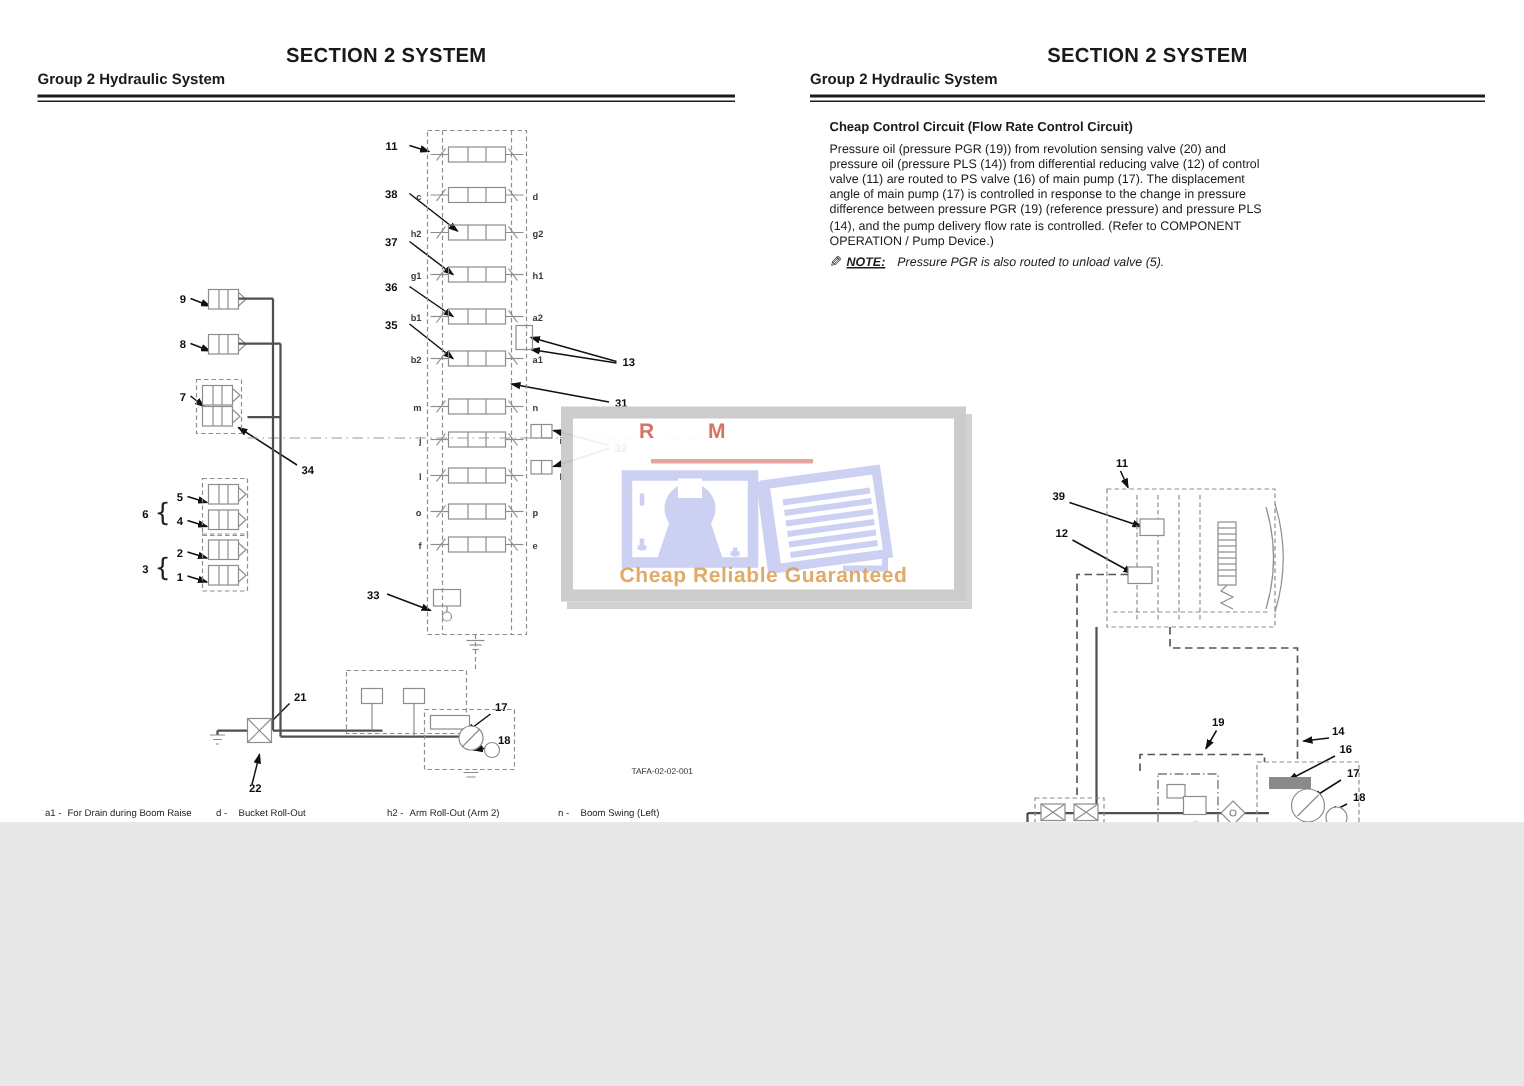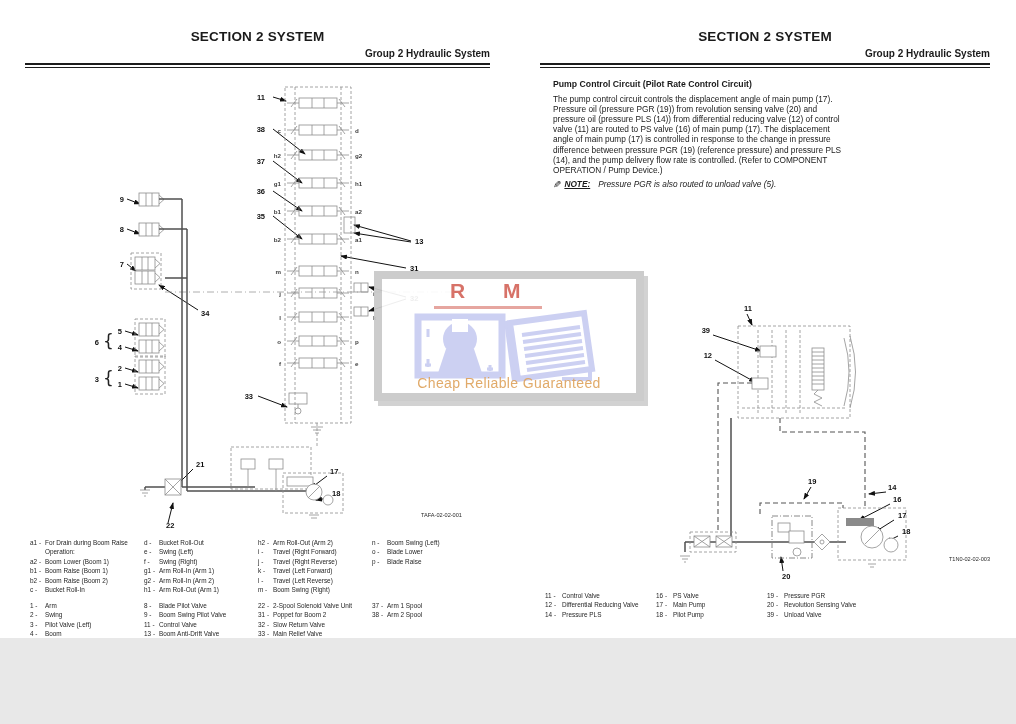--- a/index.html
+++ b/index.html
@@ -1,19 +1,19 @@
 <!DOCTYPE html>
 <html><head>
 <meta charset="utf-8">
 <style>
   html,body{margin:0;padding:0;background:#e8e8e8;}
-  #page{position:relative;width:1016px;height:638px;background:#ffffff;overflow:hidden;
+  #page{position:relative;width:1016px;height:548px;background:#ffffff;overflow:hidden;
         font-family:"Liberation Sans",sans-serif;color:#1a1a1a;}
   .page-title{position:absolute;text-align:center;font-weight:bold;font-size:13.5px;letter-spacing:.2px;}
-  .page-sub{position:absolute;text-align:right;font-weight:bold;font-size:10px;}
+  .page-sub{position:absolute;text-align:left;font-weight:bold;font-size:10px;}
   .rule{position:absolute;height:2px;border-top:2.5px solid #1c1c1c;border-bottom:1px solid #1c1c1c;}
   .textcol{position:absolute;left:553px;top:79px;width:292px;}
   .textcol h3{margin:0 0 5px 0;font-size:8.7px;font-weight:bold;}
   .textcol p{margin:0;font-size:8.3px;line-height:1.22;}
   .note-row{display:flex;margin-top:4px;font-size:8.3px;font-style:italic;align-items:flex-start;}
   .note-ico{font-style:normal;font-size:10px;margin-right:3px;transform:scaleX(-1);display:inline-block;}
   .note-lb{font-weight:bold;margin-right:8px;text-decoration:underline;}
   .figcode{position:absolute;font-size:5.6px;color:#2a2a2a;}
   .legend{position:absolute;display:flex;font-size:6.4px;line-height:1.47;color:#1f1f1f;}
   .leg-col{width:114px;padding-right:5px;box-sizing:border-box;}
@@ -34,24 +34,24 @@
   .hv{fill:none;stroke:#4f4f4f;stroke-width:1.5;}
   .dashln{fill:none;stroke:#555;stroke-width:1.1;stroke-dasharray:5 3;}
   .dashlt{fill:none;stroke:#999;stroke-width:.8;stroke-dasharray:7 3 1 3;}
   .arrow{stroke:#111;stroke-width:1;}
   text.callout{font-family:"Liberation Sans",sans-serif;font-weight:700;font-size:7.5px;fill:#0e0e0e;}
   text.port{font-family:"Liberation Sans",sans-serif;font-weight:700;font-size:6.2px;fill:#3c3c3c;}
   text.brace{font-family:"DejaVu Sans",sans-serif;font-weight:400;font-size:17px;fill:#222;}
   
   .wm{position:absolute;left:374px;top:271px;width:270px;height:130px;background:#fff;
       border:8px solid #c9c9c9;box-shadow:4px 5px 0 0 #cfcfcf;opacity:.93;box-sizing:border-box;}
-  .wm-rm{position:absolute;top:0px;left:68px;font-weight:bold;font-size:21px;letter-spacing:16px;
+  .wm-rm{position:absolute;top:0px;left:44px;font-weight:bold;font-size:14px;letter-spacing:16px;
          color:rgba(203,66,52,.8);}
   .wm-underline{position:absolute;top:27px;left:52px;width:108px;height:3px;background:rgba(203,66,52,.5);}
-  .wm-tag{position:absolute;bottom:2px;left:0;width:100%;text-align:center;font-weight:normal;
+  .wm-tag{position:absolute;bottom:2px;left:0;width:100%;text-align:center;font-weight:bold;
           font-size:14px;letter-spacing:.4px;color:rgba(219,154,77,.9);}
   .wm-logo{position:absolute;left:30px;top:30px;}
 </style>
 </head>
 <body>
 
 <div id="page">
 
   <div class="page-title" style="left:25px;top:29px;width:465px;">SECTION 2 SYSTEM</div>
   <div class="page-sub" style="left:25px;top:48px;width:465px;">Group 2 Hydraulic System</div>
@@ -493,23 +493,22 @@
     </div>
 
   <div class="footer-doc" style="left:30px;top:682px;">TAFA-EN-01(20170130)</div>
   <div class="footer-page" style="left:25px;top:669px;width:465px;">T2-2-5</div>
 
   <div class="page-title" style="left:540px;top:29px;width:450px;">SECTION 2 SYSTEM</div>
   <div class="page-sub" style="left:540px;top:48px;width:450px;">Group 2 Hydraulic System</div>
   <div class="rule" style="left:540px;top:63px;width:450px;"></div>
 
   <div class="textcol">
-    <h3>Pump Control Circuit (Pilot Rate Control Circuit)</h3>
+    <h3>Cheap Control Circuit (Flow Rate Control Circuit)</h3>
     <div>
-        <p>The pump control circuit controls the displacement angle of main pump (17).</p>
         <p>Pressure oil (pressure PGR (19)) from revolution sensing valve (20) and pressure oil (pressure PLS (14)) from differential reducing valve (12) of control valve (11) are routed to PS valve (16) of main pump (17). The displacement angle of main pump (17) is controlled in response to the change in pressure difference between pressure PGR (19) (reference pressure) and pressure PLS (14), and the pump delivery flow rate is controlled. (Refer to COMPONENT OPERATION / Pump Device.)</p>
       </div>
     <div class="note-row">
       <span class="note-ico">✎</span>
       <span class="note-lb">NOTE:</span>
       <span>Pressure PGR is also routed to unload valve (5).</span>
     </div>
   </div>
 
   <svg id="svgR" class="diagram" style="left:660px;top:290px;" width="330" height="295" viewBox="0 0 330 295">

